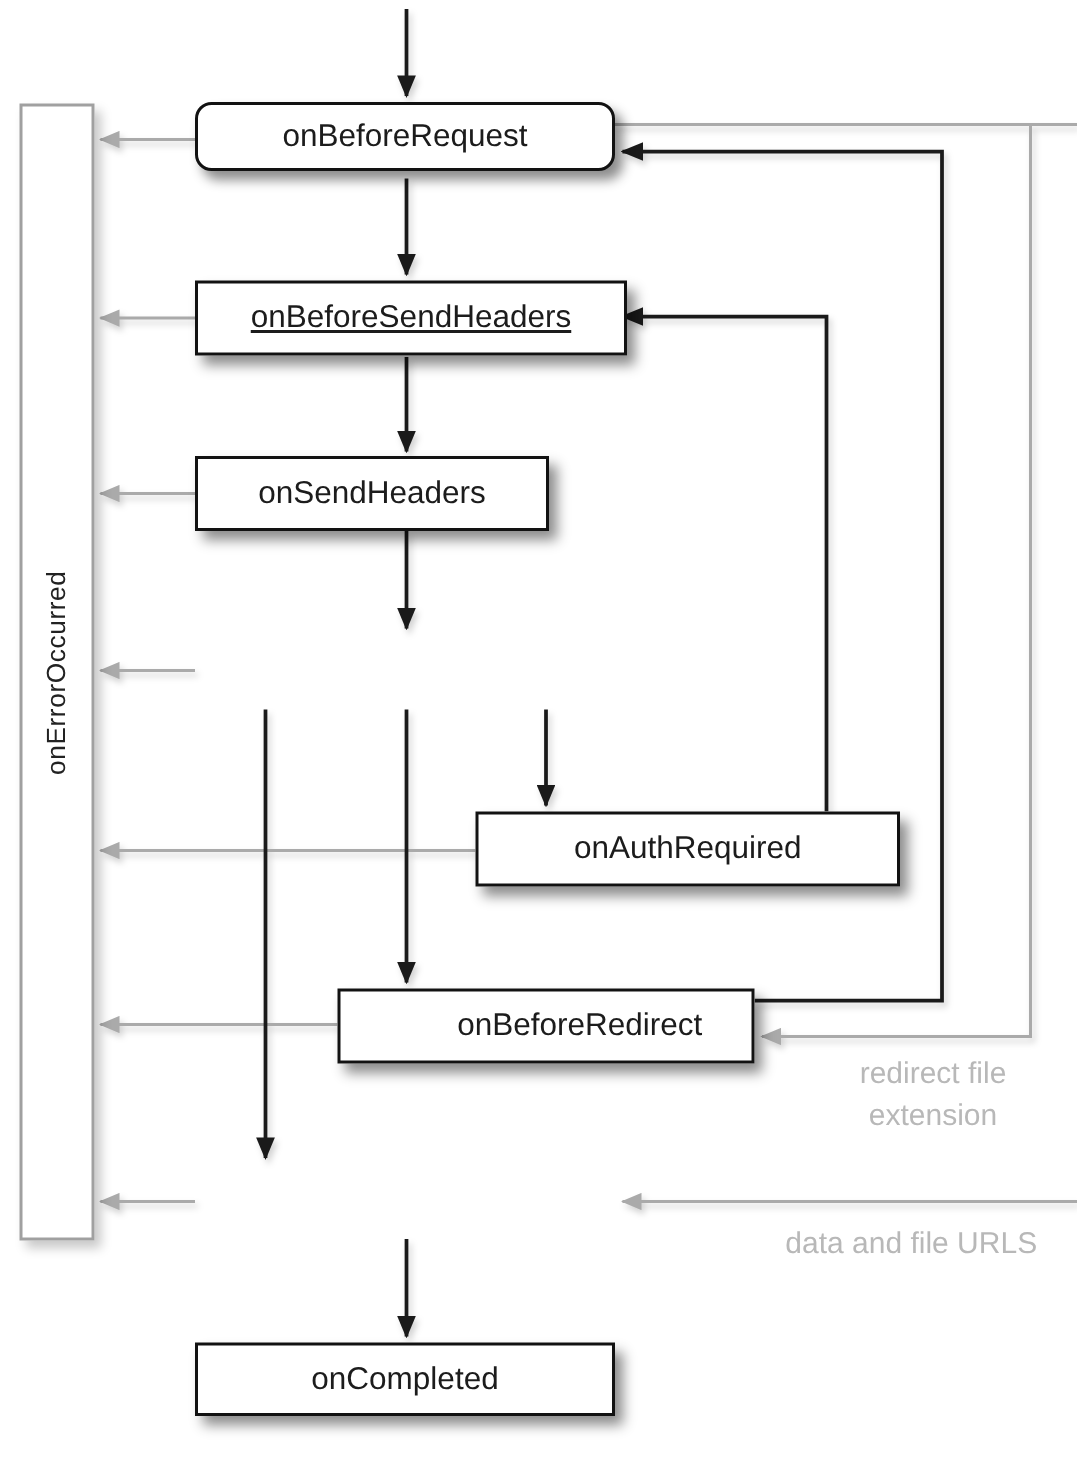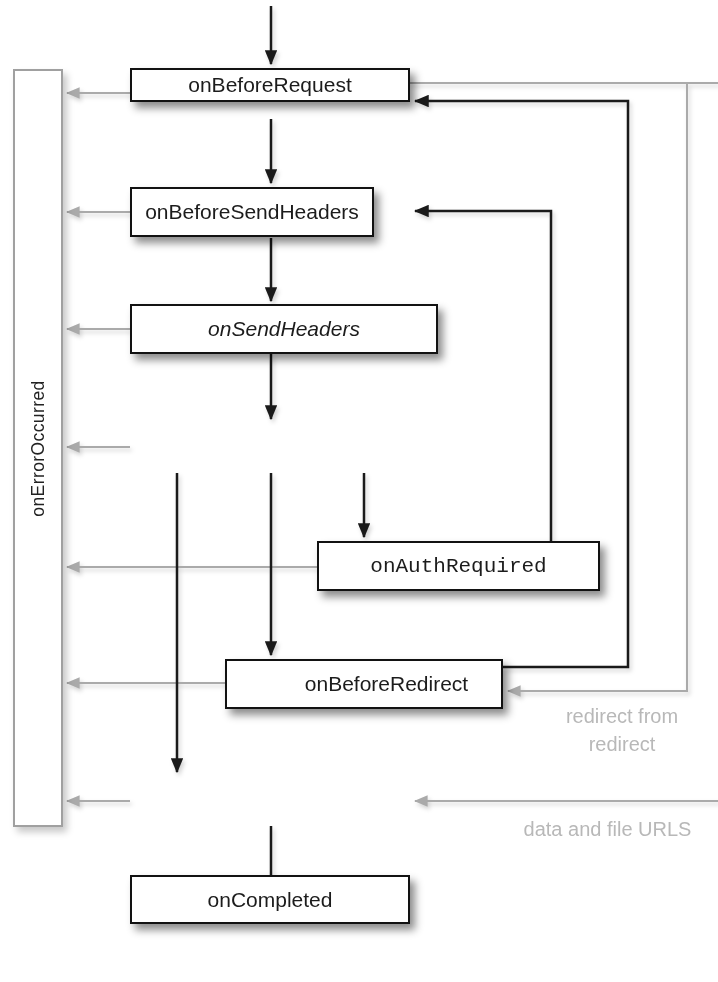--- a/index.html
+++ b/index.html
@@ -95,23 +95,23 @@
       <path d="M271,826 V891" marker-end="url(#ah-black)"></path>
       <path d="M503,667 H628 V101 H415" marker-end="url(#ah-black)"></path>
       <path d="M551,541 V211 H415" marker-end="url(#ah-black)"></path>
     </g>
   </svg>
 
   <div class="error-bar">
     <span class="error-bar-label">onErrorOccurred</span>
   </div>
 
-  <div class="node" style="left:130px; top:68px;  width:280px; height:34px;">onBeforeRequest</div>
-  <div class="node" style="left:130px; top:187px; width:244px; height:50px;">onBeforeSendHeaders</div>
-  <div class="node" style="left:130px; top:304px; width:308px; height:50px;font-style:italic;">onSendHeaders</div>
-  <div class="node" style="left:317px; top:541px; width:283px; height:50px;font-family:Liberation Mono, monospace;">onAuthRequired</div>
+  <div class="node" style="left:130px; top:68px;  width:280px; height:46px;border-radius:11px;">onBeforeRequest</div>
+  <div class="node" style="left:130px; top:187px; width:288px; height:50px;text-decoration:underline;">onBeforeSendHeaders</div>
+  <div class="node" style="left:130px; top:304px; width:236px; height:50px;">onSendHeaders</div>
+  <div class="node" style="left:317px; top:541px; width:283px; height:50px;">onAuthRequired</div>
   <div class="node" style="left:225px; top:659px; width:278px; height:50px;padding-left:45px;">onBeforeRedirect</div>
-  <div class="node" style="left:130px; top:875px; width:280px; height:49px;">onCompleted</div>
+  <div class="node" style="left:130px; top:895px; width:280px; height:49px;">onCompleted</div>
 
-  <div class="annot" id="annot-redirect">redirect from redirect</div>
+  <div class="annot" id="annot-redirect">redirect file extension</div>
   <div class="annot" id="annot-data-urls">data and file URLS</div>
 
 </div>
 
 </body></html>

